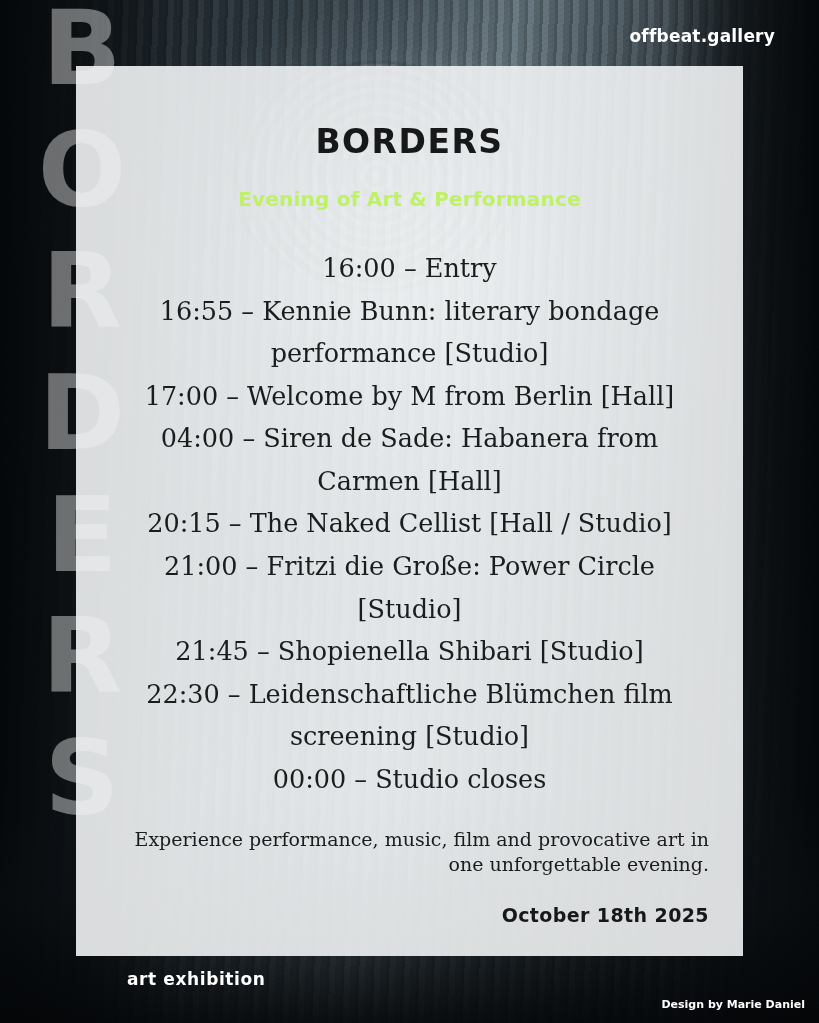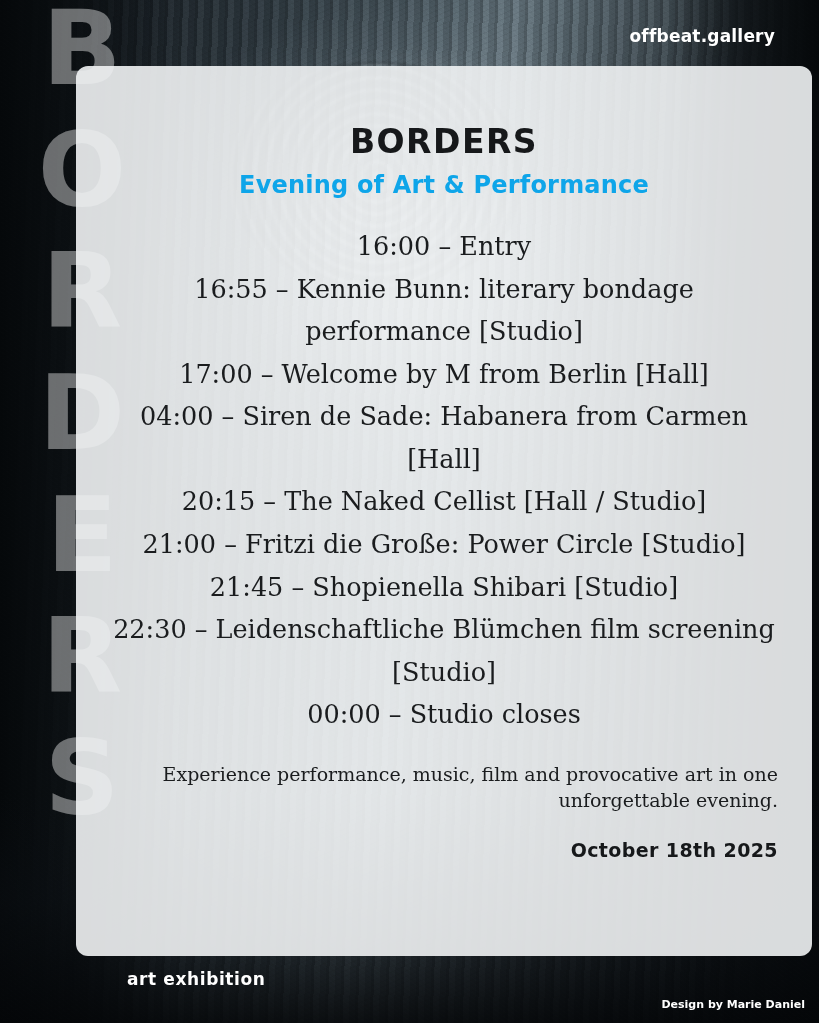--- a/index.html
+++ b/index.html
@@ -137,49 +137,48 @@
     font-weight: bold;
     font-family: "DejaVu Sans", sans-serif;
     margin-left: 47px;
   }
 
   
   .card {
     position: absolute;
     left: 76px;
     top: 66px;
-    width: 736px;
+    width: 667px;
     height: 890px;
     background: rgba(241,243,244,0.90);
     box-sizing: border-box;
     padding: 34px 34px 20px 34px;
     display: flex;
     flex-direction: column;
-    border-radius: 12px;
   }
   .card-title {
     text-align: center;
     font-family: "DejaVu Sans", sans-serif;
     font-weight: bold;
     font-size: 33px;
     letter-spacing: 1.5px;
     color: #16181a;
     margin-top: 22px;
   }
   .card-subtitle {
     text-align: center;
     font-family: "DejaVu Sans", sans-serif;
     font-weight: bold;
-    font-size: 24px;
-    color: #0ea5e9;
-    margin-top: 10px;
+    font-size: 20px;
+    color: #bef264;
+    margin-top: 26px;
     letter-spacing: 0.2px;
   }
   .schedule {
-    margin-top: 26px;
+    margin-top: 36px;
     text-align: center;
     font-family: "DejaVu Serif", serif;
     font-size: 25.5px;
     line-height: 1.67;
     color: #1a1c1e;
   }
   .schedule-item { display: block; }
 
   .blurb {
     margin-top: 26px;

